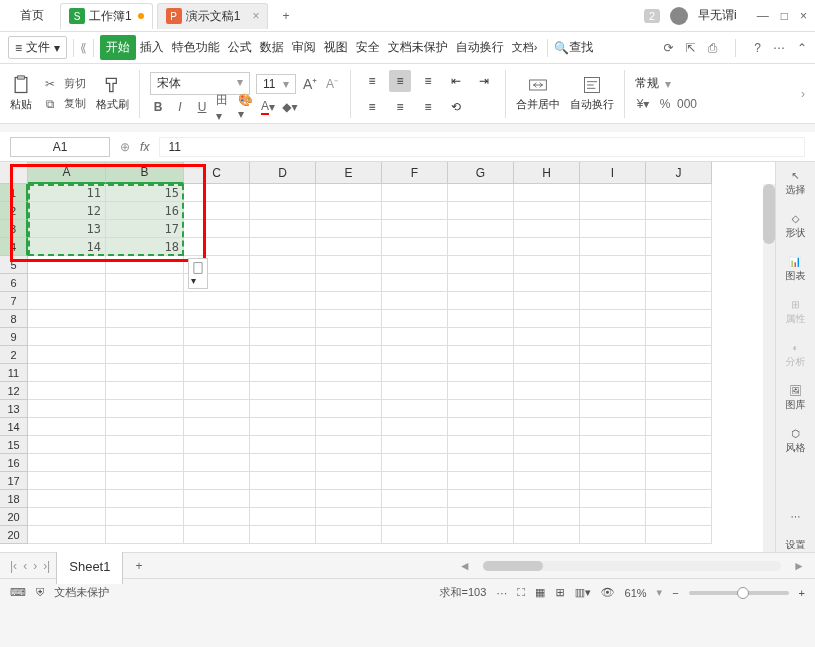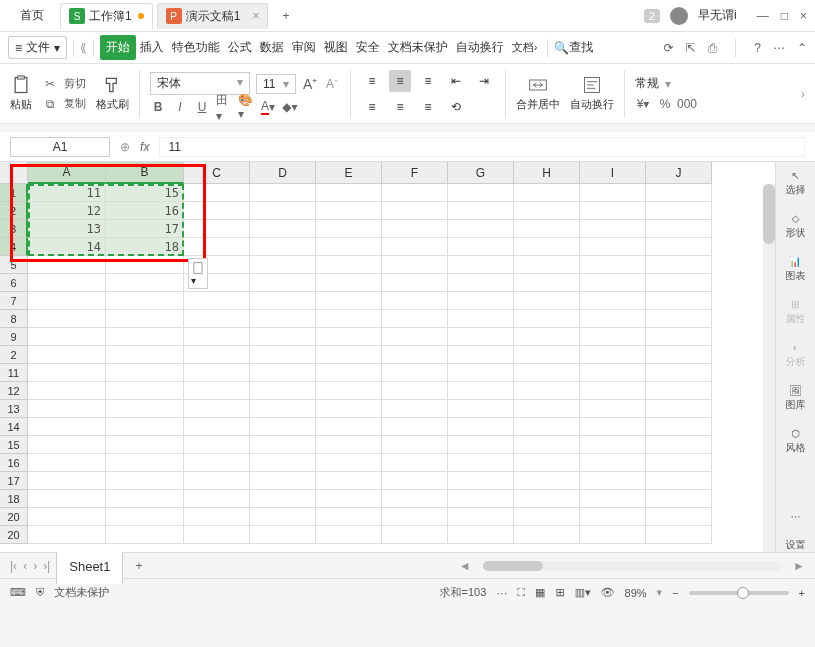--- a/index.html
+++ b/index.html
@@ -580,20 +580,20 @@
   <span>⛨</span>
   <span>文档未保护</span>
   <div style="flex:1"></div>
   <span>求和=103</span>
   <span>···</span>
   <span>⛶</span>
   <span>▦</span>
   <span>⊞</span>
   <span>▥▾</span>
   <span>👁</span>
-  <span>89%</span>
+  <span>61%</span>
     <span style="color:#999">▾</span>
   <span>−</span>
   <div class="zoom-slider">
       <div class="zoom-thumb"></div>
     </div>
   <span>+</span>
 </div>
 
 </body></html>

